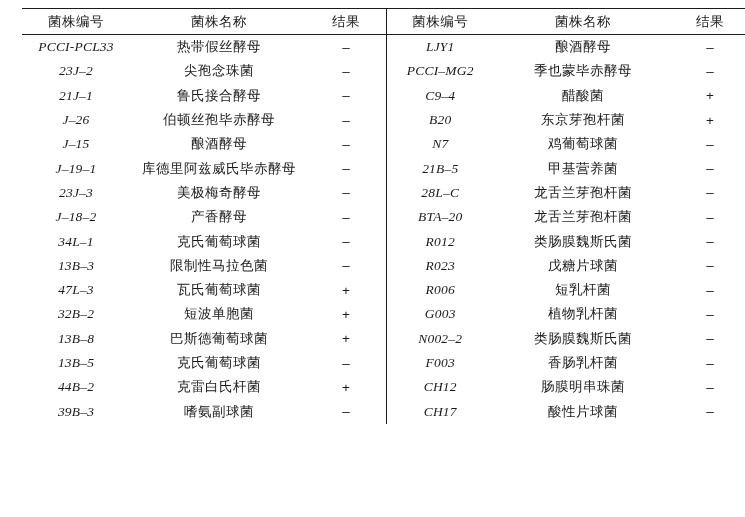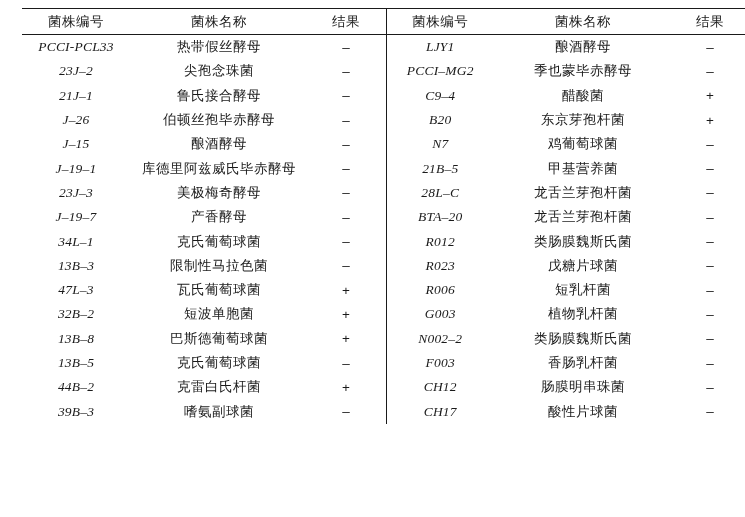--- a/index.html
+++ b/index.html
@@ -155,21 +155,21 @@
       <tr class="row">
         <td class="id-cell">23J–3</td>
         <td class="name-cell">美极梅奇酵母</td>
         <td class="result-cell">–</td>
         <td></td>
         <td class="vrule id-cell">28L–C</td>
         <td class="name-cell">龙舌兰芽孢杆菌</td>
         <td class="result-cell">–</td>
       </tr>
       <tr class="row">
-        <td class="id-cell">J–19–7</td>
+        <td class="id-cell">J–18–2</td>
         <td class="name-cell">产香酵母</td>
         <td class="result-cell">–</td>
         <td></td>
         <td class="vrule id-cell">BTA–20</td>
         <td class="name-cell">龙舌兰芽孢杆菌</td>
         <td class="result-cell">–</td>
       </tr>
       <tr class="row">
         <td class="id-cell">34L–1</td>
         <td class="name-cell">克氏葡萄球菌</td>

